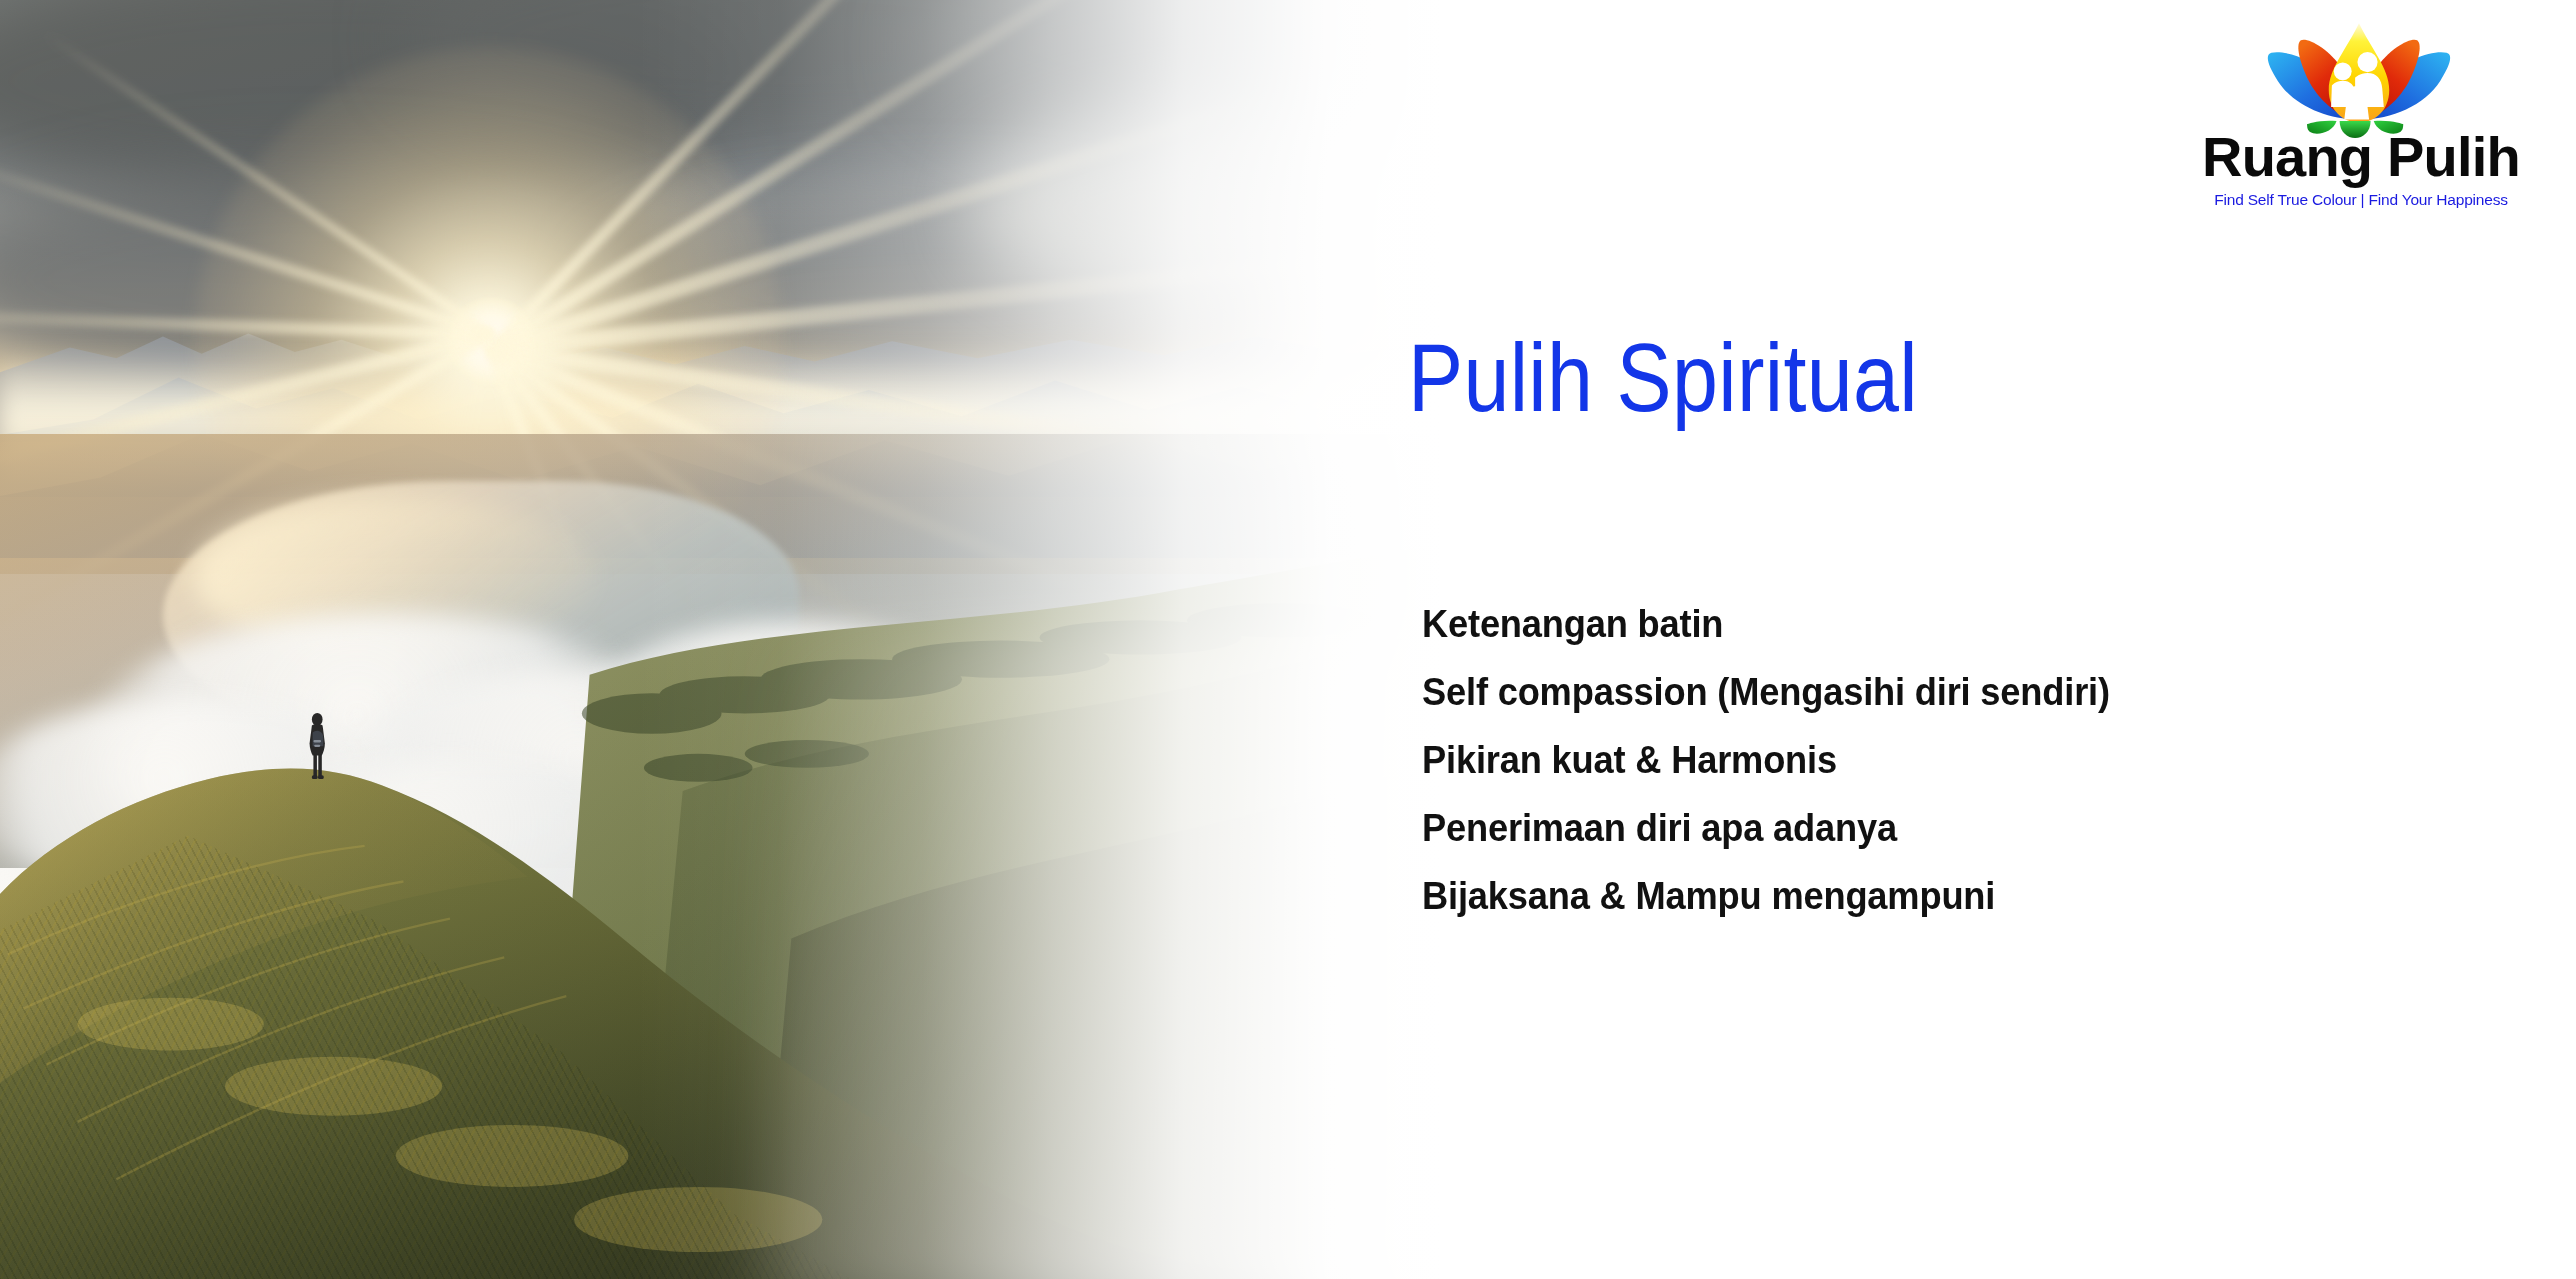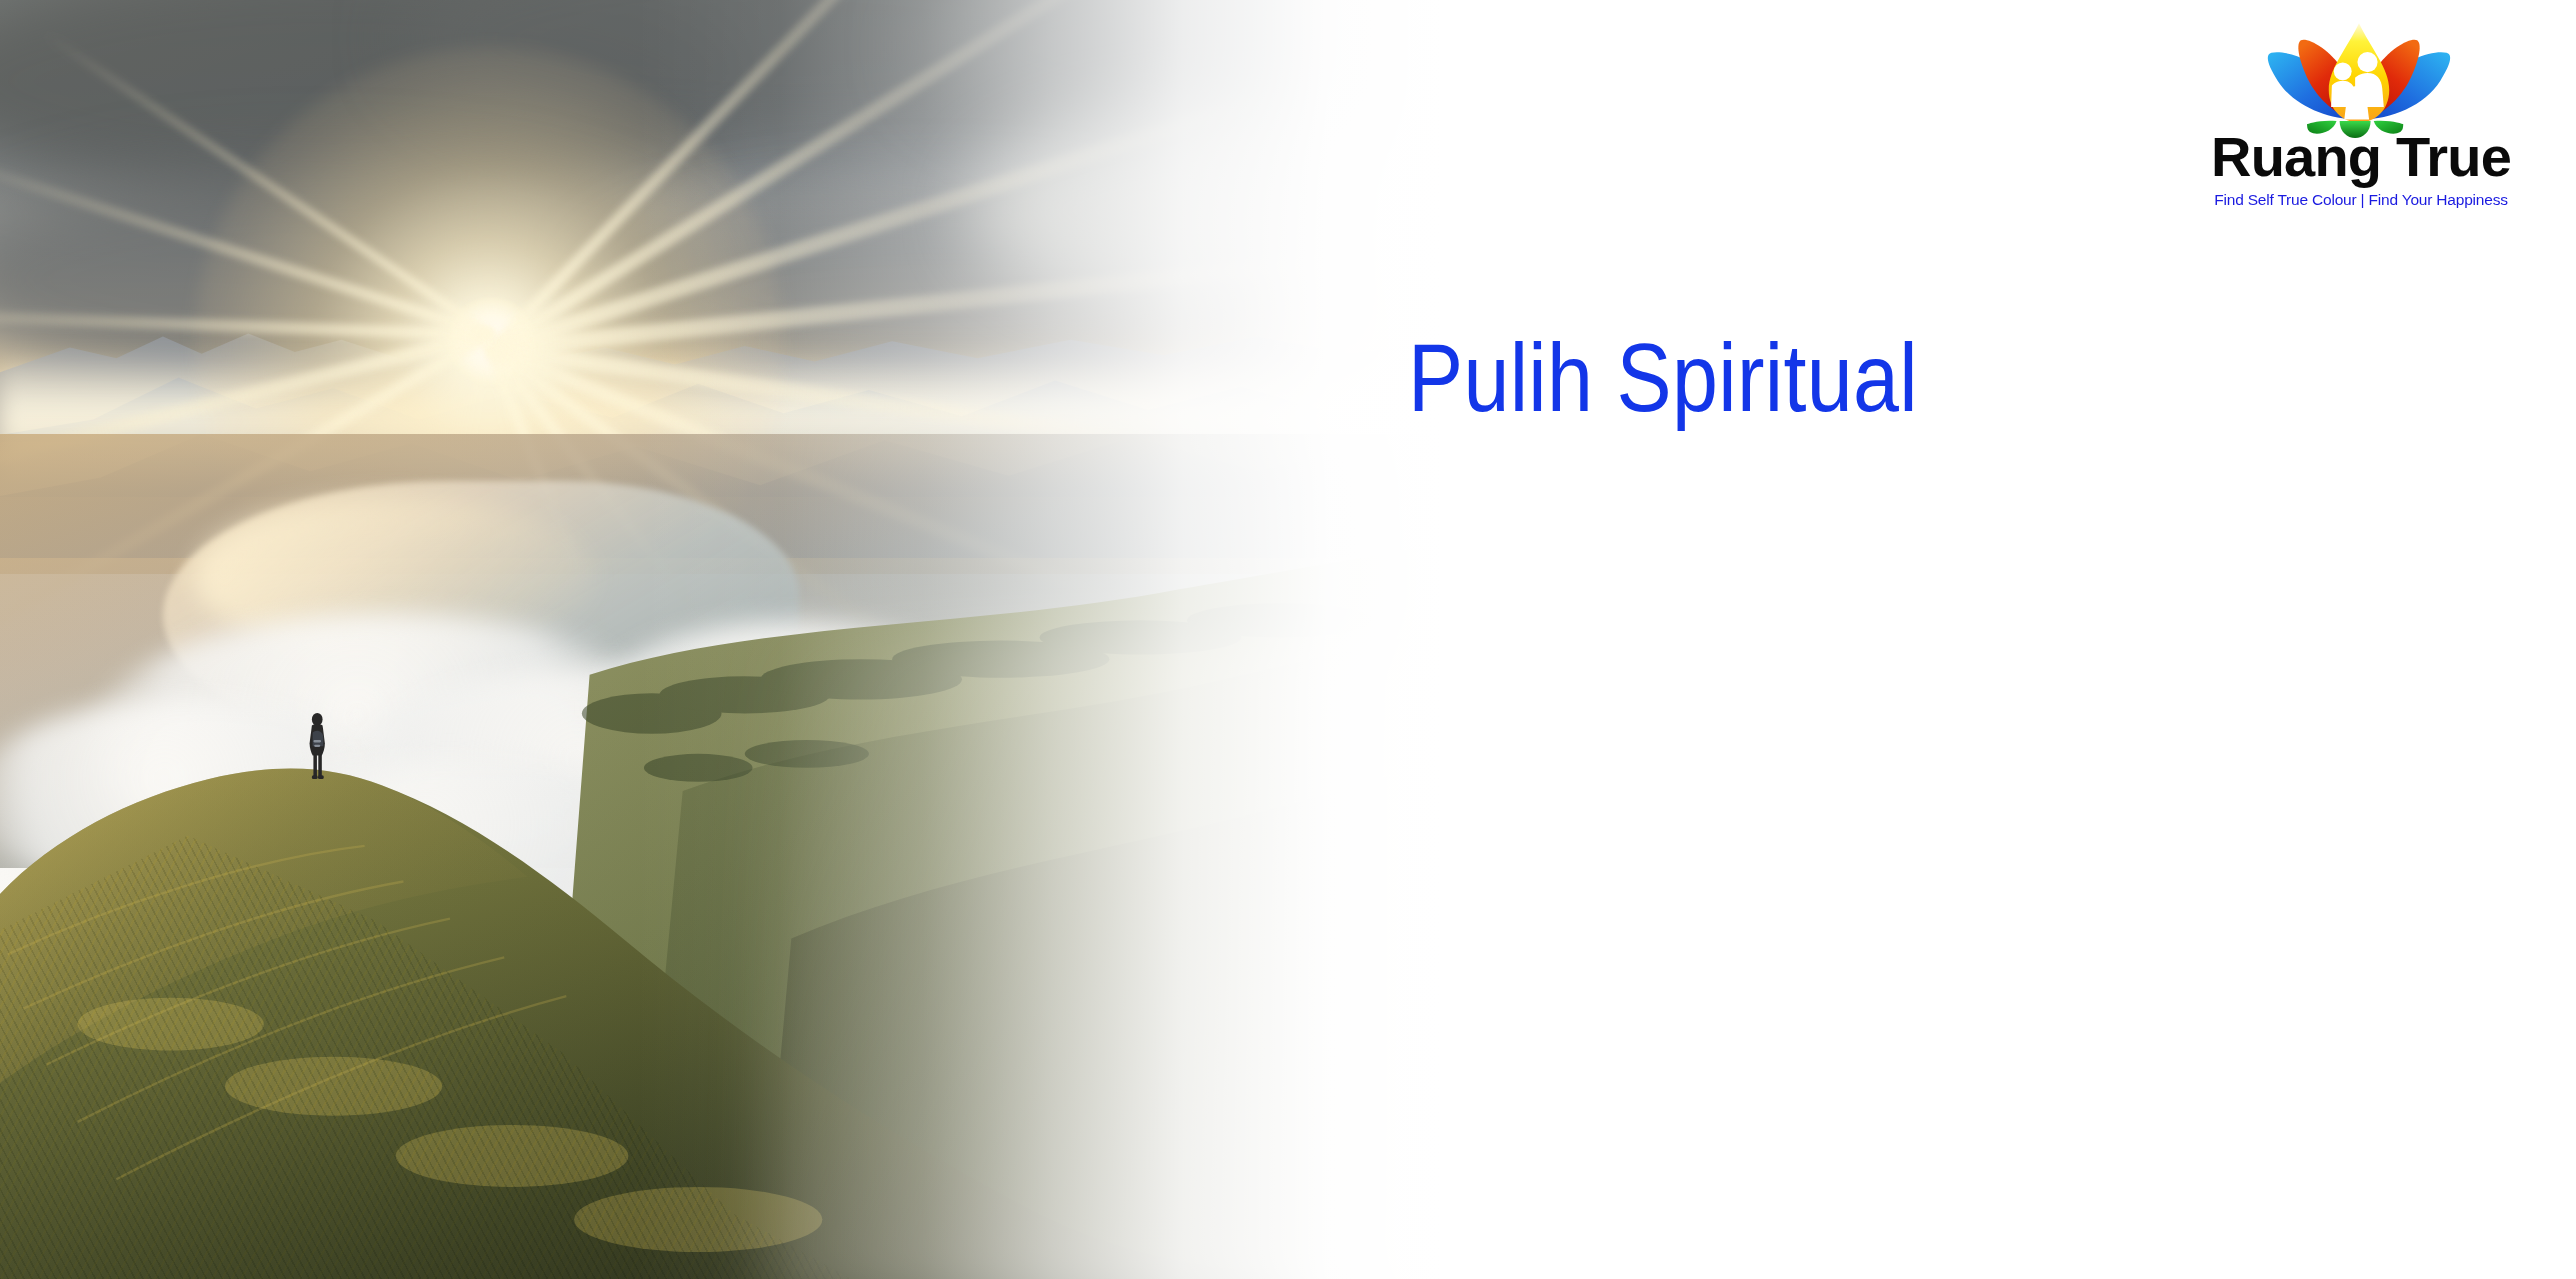--- a/index.html
+++ b/index.html
@@ -465,21 +465,28 @@
 
           <circle cx="122" cy="104" r="11"></circle>
           <path d="M108,120 C108,114 114,110 122,110 C130,110 136,114 136,120 L138,136 L106,136 Z"></path>
         </g>
 
         <path d="M100,138 C100,152 110,160 120,160 C130,160 140,152 140,138 Z" fill="url(#lfM)"></path>
         <path d="M58,142 C58,142 74,136 96,138 C92,150 78,156 66,154 C58,152 58,146 58,142 Z" fill="url(#lfL)"></path>
         <path d="M182,142 C182,142 166,136 144,138 C148,150 162,156 174,154 C182,152 182,146 182,142 Z" fill="url(#lfR)"></path>
       </svg>
     </div>
-    <div class="logo-word">Ruang True</div>
+    <div class="logo-word">Ruang Pulih</div>
     <div class="logo-tag">Find Self True Colour | Find Your Happiness</div>
   </div>
 
   <div class="title">Pulih Spiritual</div>
 
+  <div class="bullets">
+    <div class="bullet">Ketenangan batin</div>
+    <div class="bullet">Self compassion (Mengasihi diri sendiri)</div>
+    <div class="bullet">Pikiran kuat &amp; Harmonis</div>
+    <div class="bullet">Penerimaan diri apa adanya</div>
+    <div class="bullet">Bijaksana &amp; Mampu mengampuni</div>
+  </div>
 
 </div>
 
 
 </body></html>

